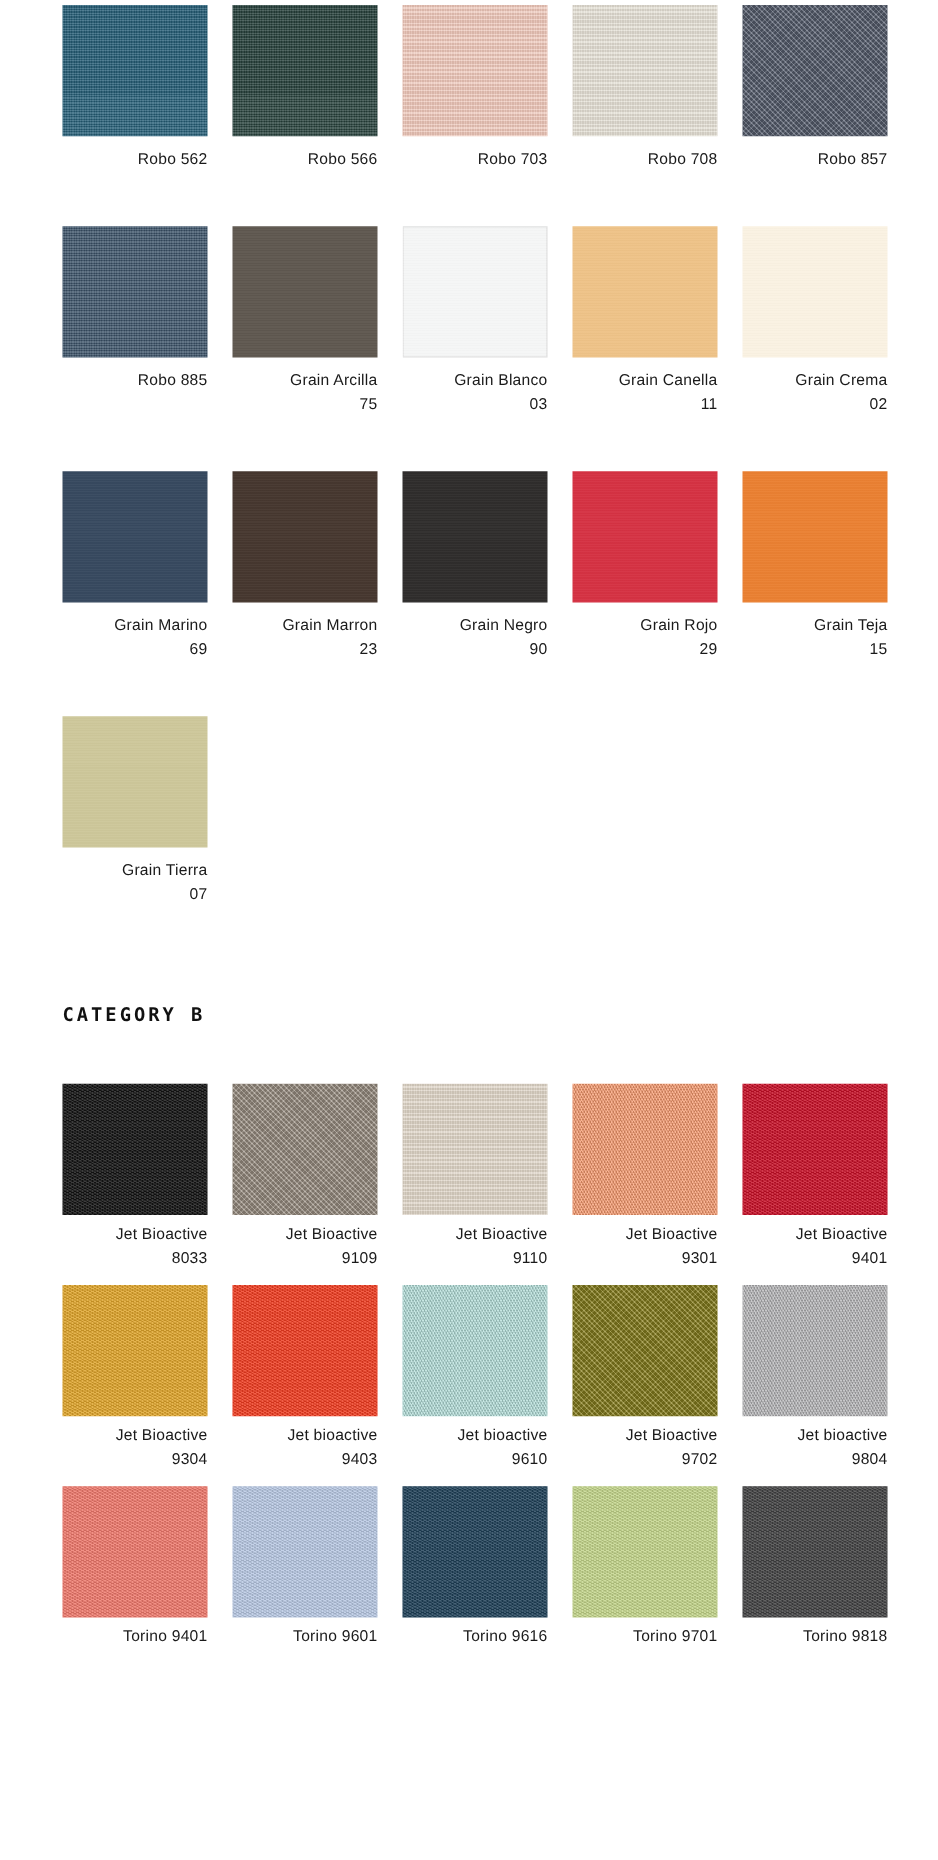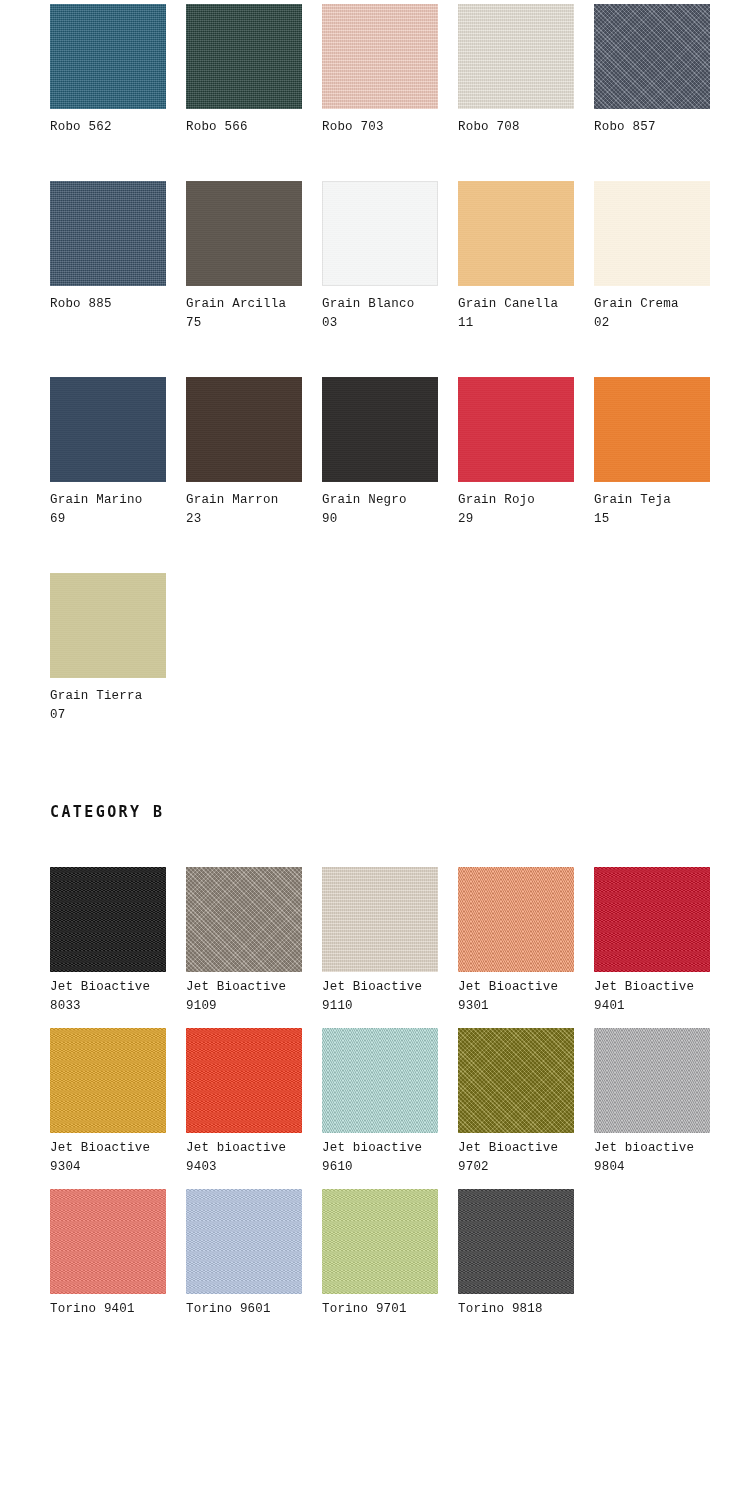--- a/index.html
+++ b/index.html
@@ -92,25 +92,25 @@
     opacity: .6;
   }
   .tex-felt {
     background-image:
       repeating-linear-gradient(30deg, rgba(255,255,255,.14) 0 1px, rgba(0,0,0,.10) 1px 2px),
       repeating-linear-gradient(-30deg, rgba(255,255,255,.10) 0 1px, rgba(0,0,0,.08) 1px 2px);
     opacity: .8;
   }
 
   .swatch-label {
-    font-family: Liberation Mono, monospace;
+    font-family: Liberation Sans, sans-serif;
     font-size: 12.5px;
     line-height: 19px;
     color: #1a1a1a;
-    text-align: left;
+    text-align: right;
     width: 116px;
     letter-spacing: .2px;
     white-space: pre-line;
   }
 
   
   .cat-a .swatch-cell { padding-bottom: 10px; }
   .cat-a .swatch-label { padding-top: 9px; }
   .cat-a .swatch-grid { row-gap: 34px; }
 
@@ -322,20 +322,26 @@
           </div>
           <div class="swatch-label">Torino 9401</div>
         </div>
         <div class="swatch-cell">
           <div class="swatch-chip" style="background-color: rgb(185, 201, 228);">
             <div class="tex tex-felt"></div>
           </div>
           <div class="swatch-label">Torino 9601</div>
         </div>
         <div class="swatch-cell">
+          <div class="swatch-chip" style="background-color: rgb(31, 64, 88);">
+            <div class="tex tex-felt"></div>
+          </div>
+          <div class="swatch-label">Torino 9616</div>
+        </div>
+        <div class="swatch-cell">
           <div class="swatch-chip" style="background-color: rgb(196, 214, 139);">
             <div class="tex tex-felt"></div>
           </div>
           <div class="swatch-label">Torino 9701</div>
         </div>
         <div class="swatch-cell">
           <div class="swatch-chip" style="background-color: rgb(66, 66, 67);">
             <div class="tex tex-felt"></div>
           </div>
           <div class="swatch-label">Torino 9818</div>

